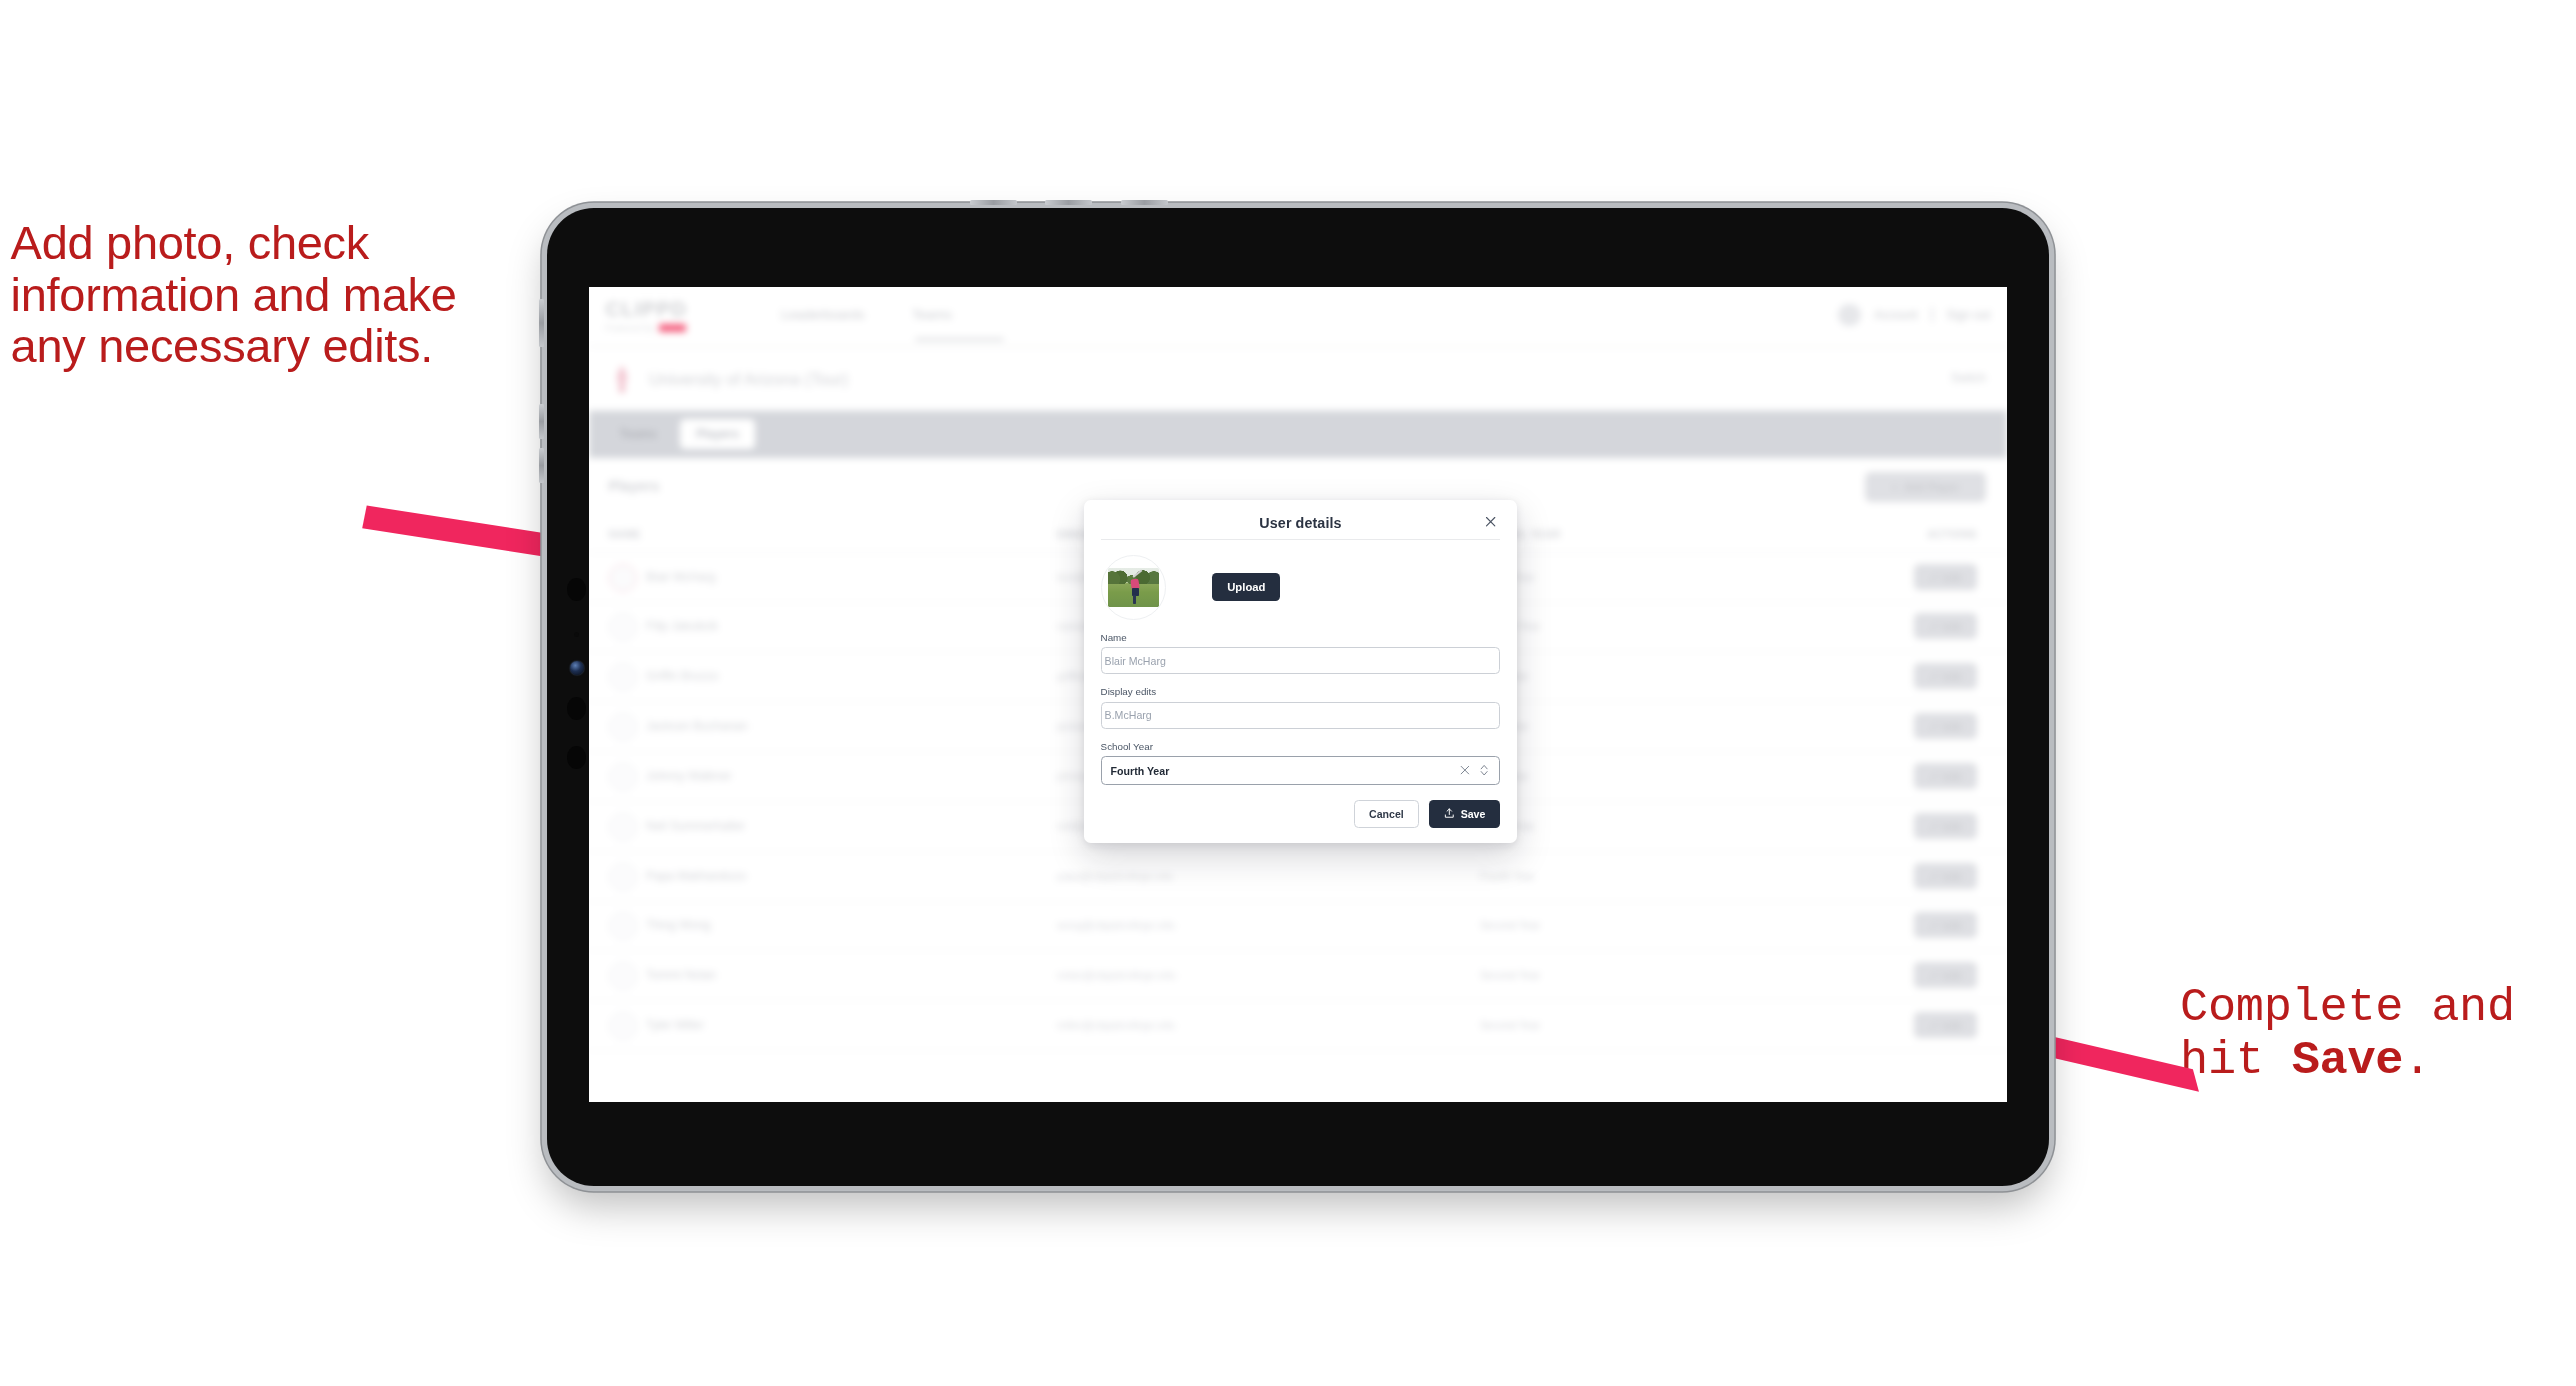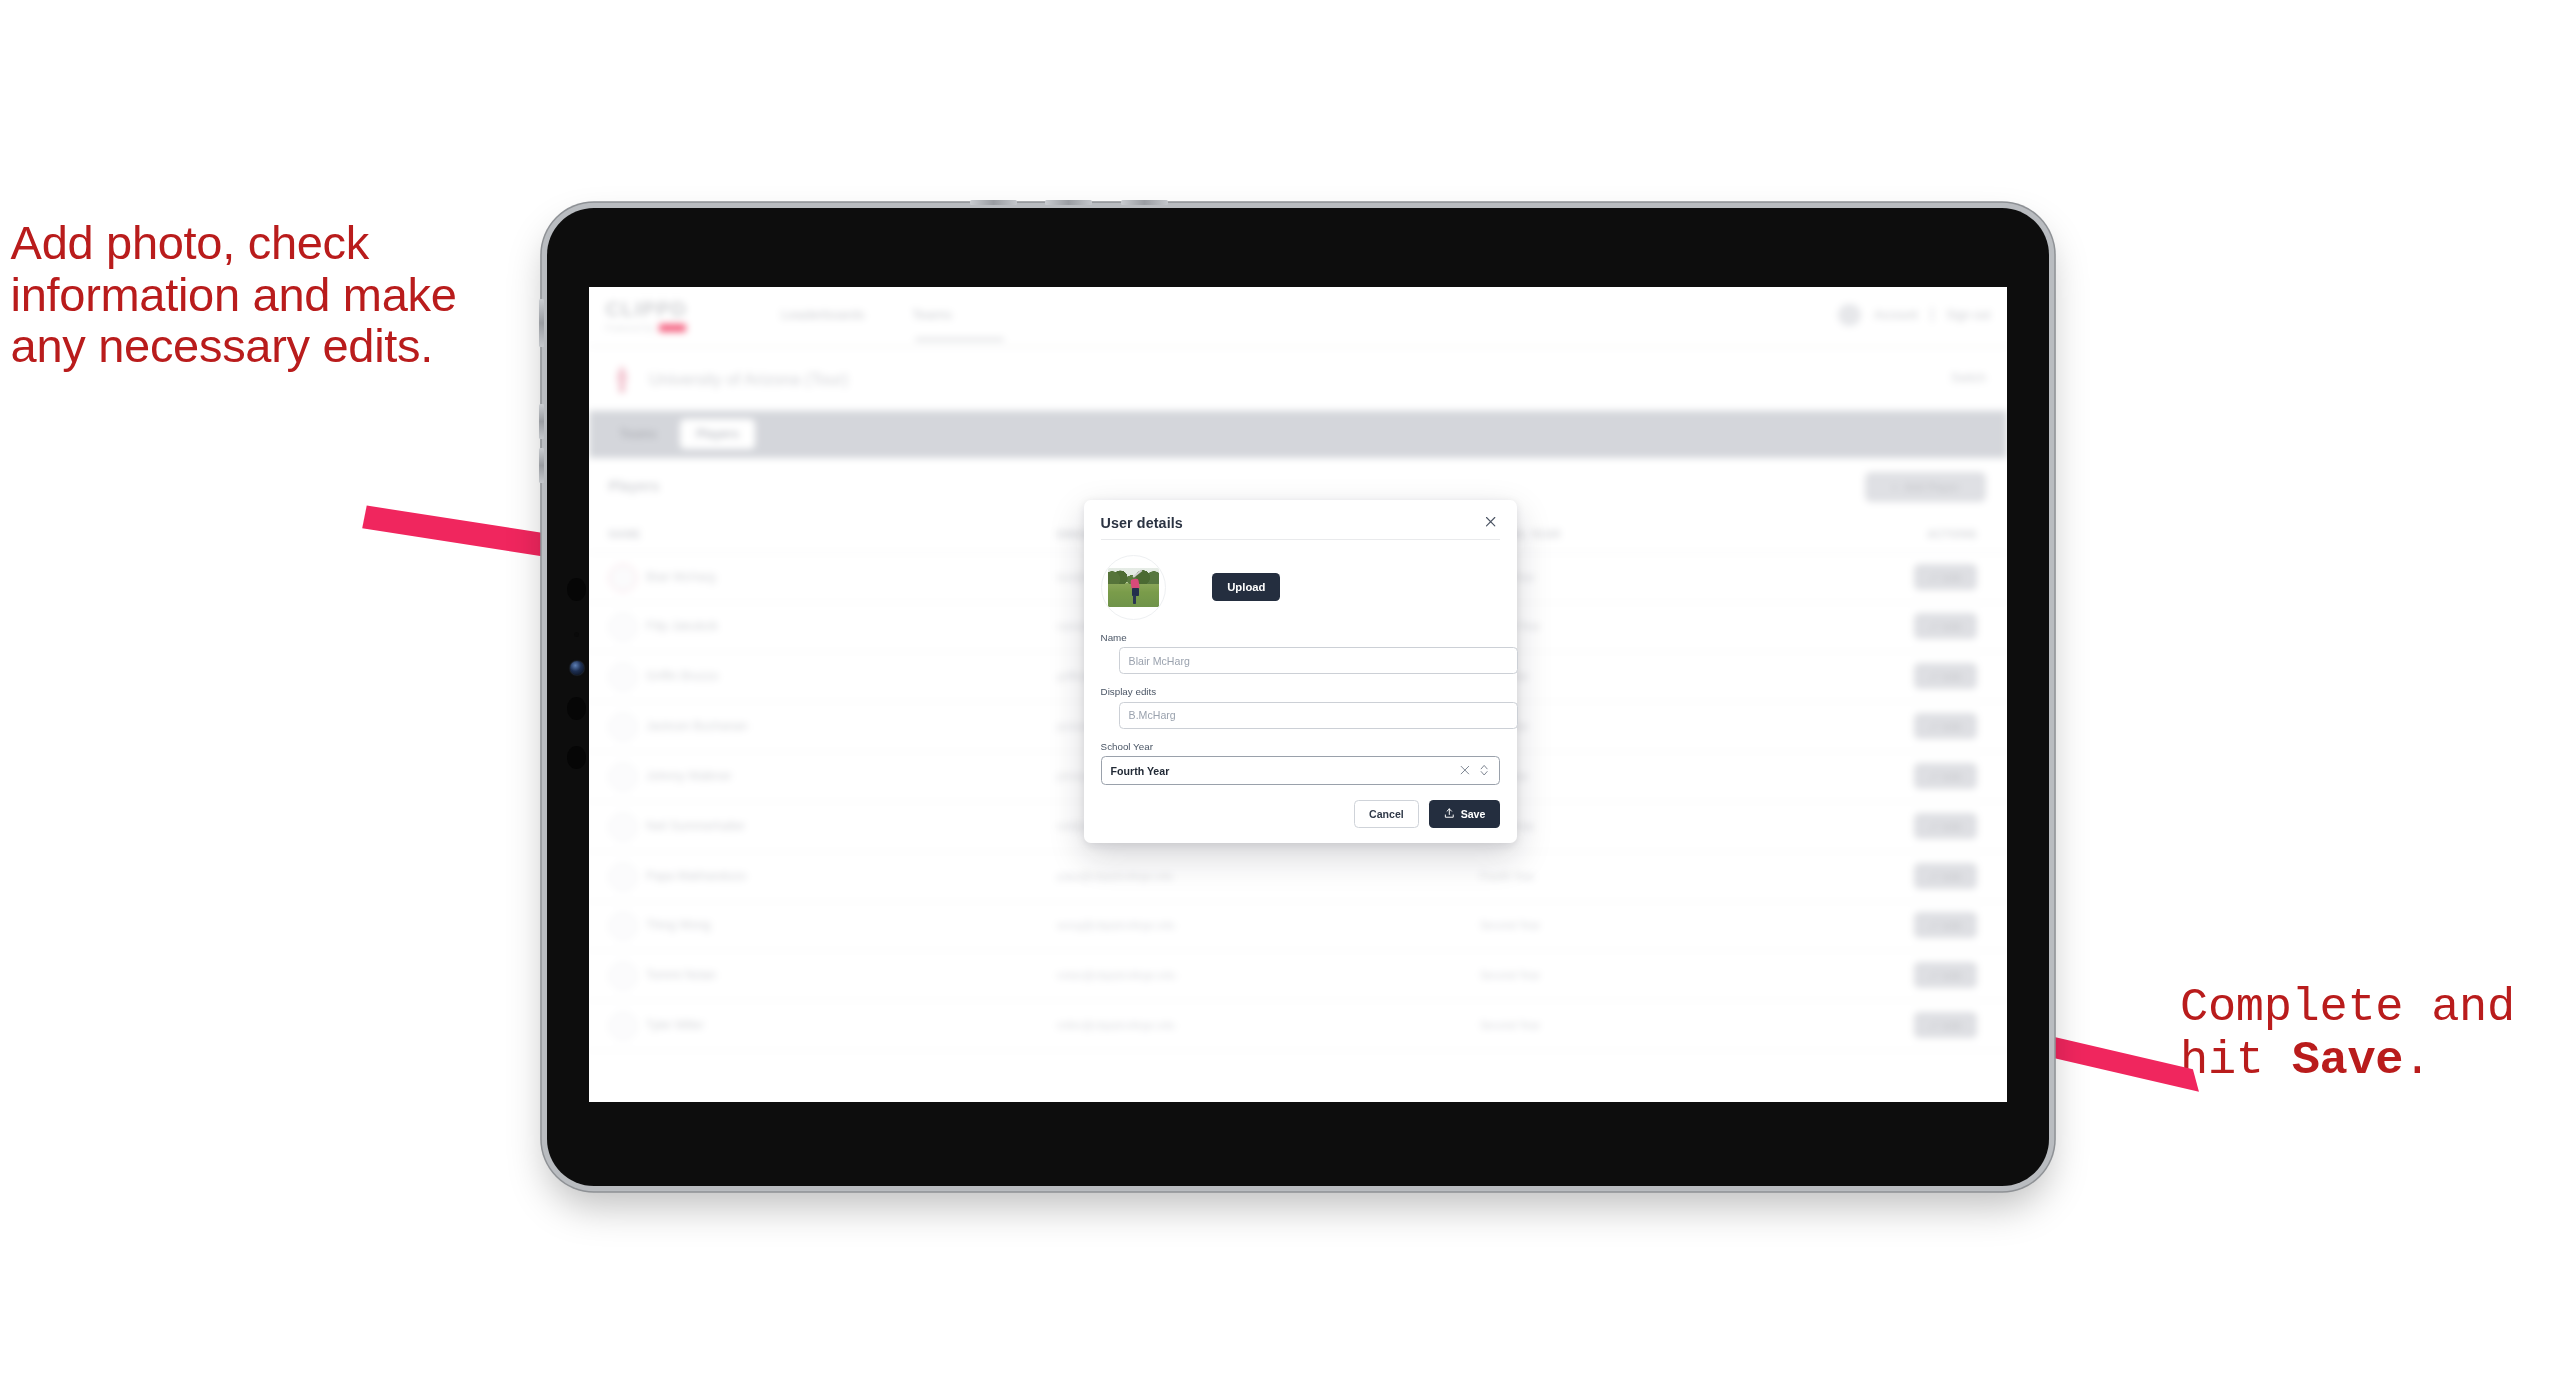--- a/index.html
+++ b/index.html
@@ -215,20 +215,21 @@
     background:#ffffff;
     border-radius:6.8px;
     box-shadow:0 13.6px 35px rgba(15,20,35,.17), 0 2.3px 9px rgba(15,20,35,.10);
     padding:0 0 12px 0;
   }
   #modal-head{
     position:relative;
     margin:0 16.6px;
     padding:15px 0 8.3px 0;
     border-bottom:0.8px solid #e9eaec;
+    text-align:center;
   }
   #modal-title{
     font-size:14.3px;font-weight:700;color:#2b3342;letter-spacing:0.1px;
   }
   #modal-close{
     position:absolute;right:0;top:12px;
     width:19.6px;height:19.6px;cursor:pointer;
     display:flex;align-items:center;justify-content:center;
   }
 
@@ -279,25 +280,24 @@
 
   .field{margin:12px 16.6px 0 16.6px;}
   .field-label{
     display:block;font-size:9.8px;color:#4a5565;margin-bottom:4.5px;font-weight:400;
   }
   .field-input{
     width:100%;box-sizing:border-box;
     height:27px;
     border:0.8px solid #ccd0d6;border-radius:4.5px;
     background:#fff;
-    padding:0 9px;
+    padding:0 3px;
     font-size:10.6px;color:#9aa2ae;
     font-family:"Liberation Sans", sans-serif;
     outline:none;
-    margin-left:18px;
   }
   .field-input::placeholder{color:#9aa2ae;}
 
   #year-wrap{position:relative;}
   #year-select{
     width:100%;box-sizing:border-box;height:29px;
     border:0.8px solid #9aa1ab;border-radius:4.5px;background:#fff;
     padding:0 48px 0 9px;
     display:flex;align-items:center;
     font-size:10.6px;color:#222a36;font-weight:600;

